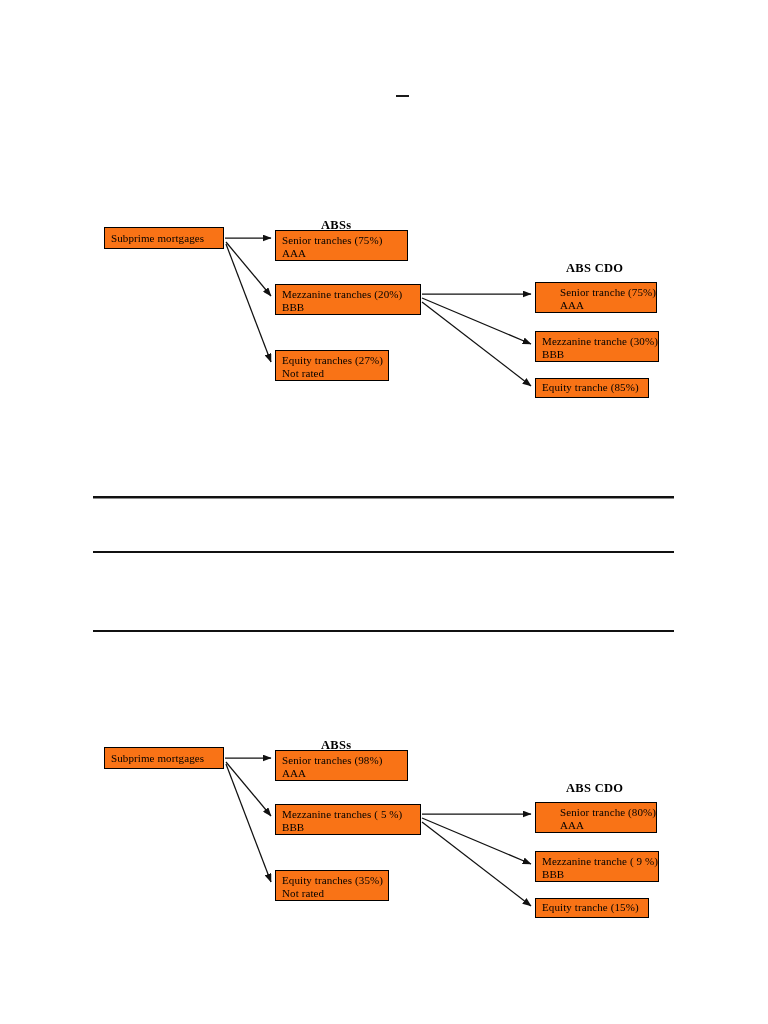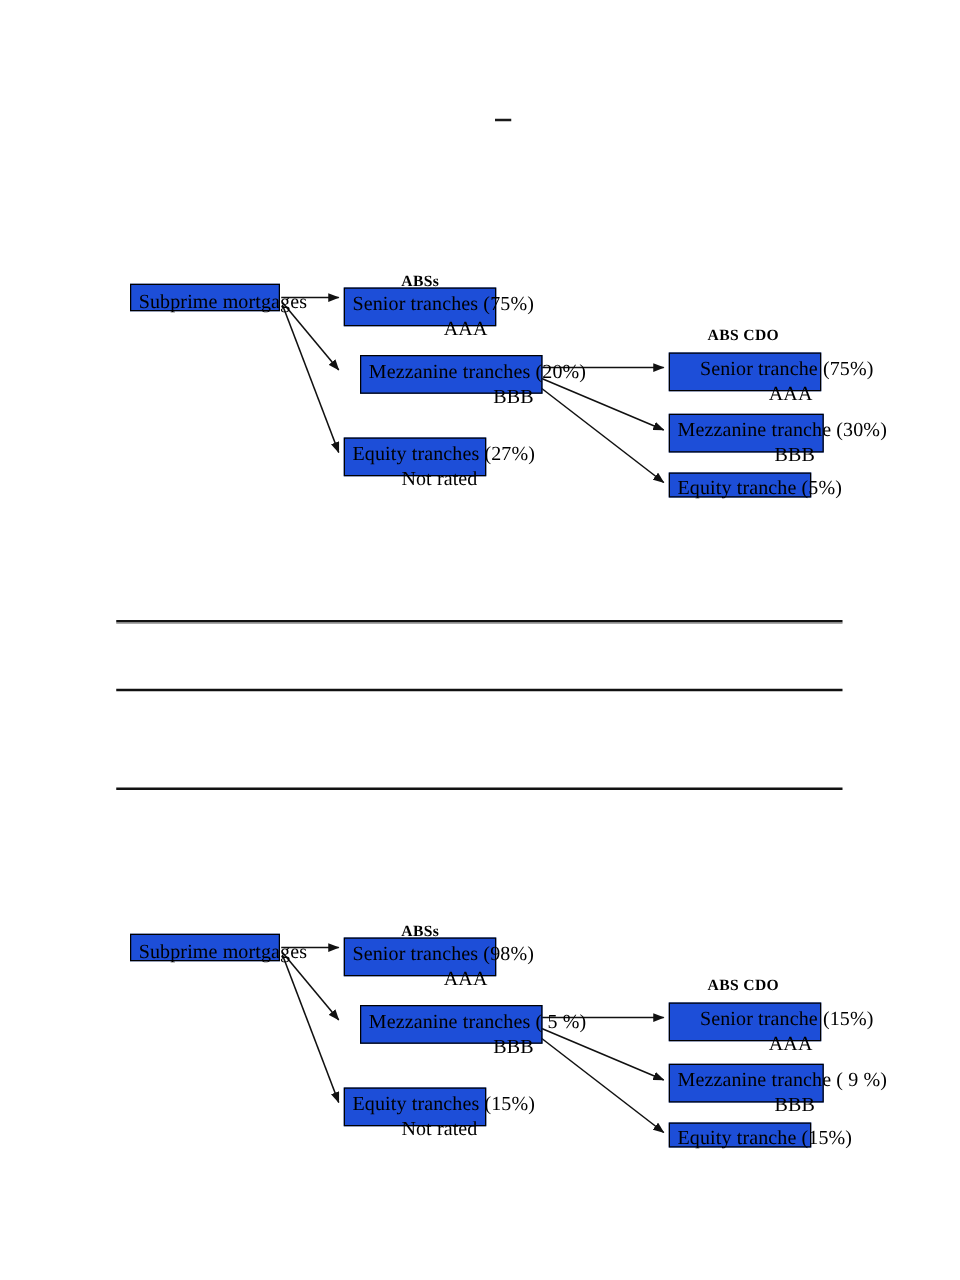--- a/index.html
+++ b/index.html
@@ -66,45 +66,44 @@
     width: 768px;
     height: 420px;
     pointer-events: none;
   }
 
   
   .box {
     position: absolute;
     box-sizing: border-box;
     border: 1.6px solid #000000;
-    background: #1d4ed8;
+    background: #f97316;
     padding: 3px 6px 2px 6px;
     line-height: 1.22;
-    font-size: 16px;
+    font-size: 11px;
     letter-spacing: 0.1px;
     white-space: nowrap;
-    text-align: right;
   }
   .box .ln { display: block; }
 
   
   .group-title {
     position: absolute;
     font-weight: bold;
     font-size: 12.5px;
     letter-spacing: 0.3px;
     white-space: nowrap;
   }
 
   
   .src-box       { left: 104px; top: 227px; width: 120px; height: 22px;
                    padding-top: 4px; }
   .abs-title     { left: 321px; top: 206px; margin-top: 12px; }
-  .abs-senior    { left: 275px; top: 230px; width: 122px; height: 31px; }
-  .abs-mezz      { left: 288px; top: 284px; width: 146px; height: 31px; }
+  .abs-senior    { left: 275px; top: 230px; width: 133px; height: 31px; }
+  .abs-mezz      { left: 275px; top: 284px; width: 146px; height: 31px; }
   .abs-equity    { left: 275px; top: 350px; width: 114px; height: 31px; }
   .cdo-title     { left: 566px; top: 261px; text-align: center; }
   .cdo-senior    { left: 535px; top: 282px; width: 122px; height: 31px; padding-left: 24px; }
   .cdo-mezz      { left: 535px; top: 331px; width: 124px; height: 31px; }
   .cdo-equity    { left: 535px; top: 378px; width: 114px; height: 20px;
                    padding-top: 2px; }
 
   
 </style>
 </head>
@@ -171,21 +170,21 @@
       <span class="ln">Senior tranche (75%)</span>
       <span class="ln">AAA</span>
     </div>
 
     <div class="box cdo-mezz">
       <span class="ln">Mezzanine tranche (30%)</span>
       <span class="ln">BBB</span>
     </div>
 
     <div class="box cdo-equity">
-      <span class="ln">Equity tranche (5%)</span>
+      <span class="ln">Equity tranche (85%)</span>
     </div>
 
   </div>
 
   <div class="diagram diagram-2">
 
     <svg class="svg-layer" viewBox="0 0 768 420">
       <defs>
         <marker id="ah2" markerWidth="9" markerHeight="7" refX="8.4" refY="3.5" orient="auto" markerUnits="userSpaceOnUse">
           <path d="M0,0 L9,3.5 L0,7 z" fill="#111111"></path>
@@ -213,28 +212,28 @@
       <span class="ln">Senior tranches (98%)</span>
       <span class="ln">AAA</span>
     </div>
 
     <div class="box abs-mezz">
       <span class="ln">Mezzanine tranches ( 5 %)</span>
       <span class="ln">BBB</span>
     </div>
 
     <div class="box abs-equity">
-      <span class="ln">Equity tranches (15%)</span>
+      <span class="ln">Equity tranches (35%)</span>
       <span class="ln">Not rated</span>
     </div>
 
     <div class="group-title cdo-title">ABS CDO</div>
 
     <div class="box cdo-senior">
-      <span class="ln">Senior tranche (15%)</span>
+      <span class="ln">Senior tranche (80%)</span>
       <span class="ln">AAA</span>
     </div>
 
     <div class="box cdo-mezz">
       <span class="ln">Mezzanine tranche ( 9 %)</span>
       <span class="ln">BBB</span>
     </div>
 
     <div class="box cdo-equity">
       <span class="ln">Equity tranche (15%)</span>

